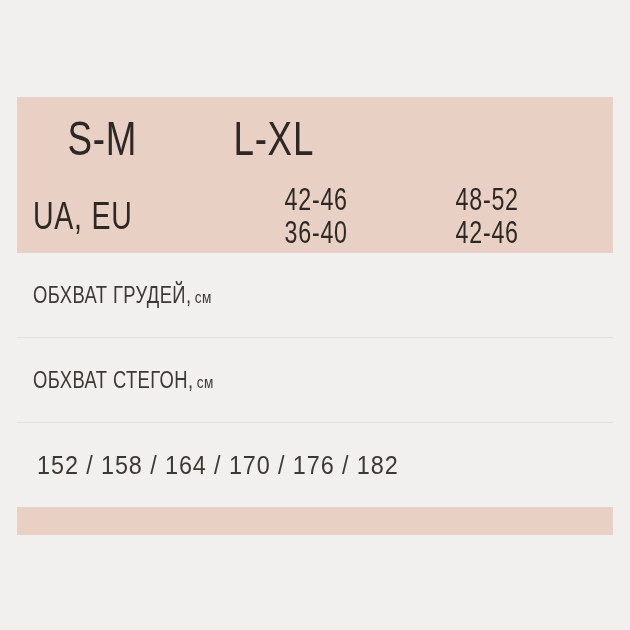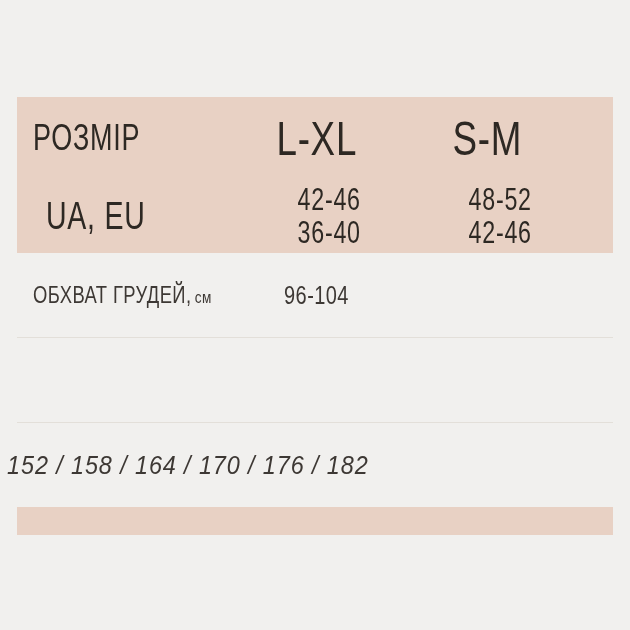--- a/index.html
+++ b/index.html
@@ -24,21 +24,21 @@
   
   .table-header {
     background: #e8d1c4;
     height: 156px;
     display: flex;
     flex-direction: column;
     color: #2d2823;
   }
   .h-row { display: flex; align-items: center; }
   .h-row-1 { height: 76px; padding-top: 6px; box-sizing: border-box; }
-  .h-row-2 { flex: 1; padding-top: 6px; box-sizing: border-box; margin-left: 13px; }
+  .h-row-2 { flex: 1; padding-top: 6px; box-sizing: border-box; }
   .cell-label {
     width: 214px;
     padding-left: 16px;
     box-sizing: border-box;
     flex: 0 0 auto;
   }
   .cell-col {
     width: 171px;
     flex: 0 0 auto;
     display: flex;
@@ -58,61 +58,58 @@
   .hdr-size   { font-size: 36px; letter-spacing: 1px; }
   .hdr-uaeu   { font-size: 38px; letter-spacing: 1px; }
   .hdr-col    { font-size: 49px; letter-spacing: 1px; }
   .hdr-val    { font-size: 31px; line-height: 33px; letter-spacing: 1px; }
   
   .table-body { color: #3d3834; }
   .t-row {
     height: 84px;
     display: flex;
     align-items: center;
+    gap: 44px;
   }
   .t-row .cond { transform: scaleX(0.8); }
   .row-label { font-size: 23px; letter-spacing: 0.5px; }
   .row-label .unit { font-size: 17px; margin-left: 4px; }
   .row-val   { font-size: 25px; letter-spacing: 0.5px; }
   .divider {
     height: 1px;
     background: #e3dfd9;
   }
   .cell-span {
     width: 342px;
     flex: 0 0 auto;
     display: flex;
-    justify-content: center;
+    justify-content: flex-start;
     text-align: center;
-    font-style: italic;
   }
   .row-heights { font-size: 26px; letter-spacing: 1px; }
   .cell-span .cond { transform: scaleX(0.9); }
   
   .footer-strip {
     height: 28px;
     background: #e8d1c4;
   }
 </style>
 </head>
 <body>
 
 <div class="canvas">
   <div class="size-table">
 
     <div class="table-header">
       <div class="h-row h-row-1">
-        <div class="cell-label">
-          <span class="cond hdr-size">РОЗМІР</span>
+        <div class="cell-col">
+          <span class="cond hdr-col">S-M</span>
         </div>
         <div class="cell-col">
           <span class="cond hdr-col">L-XL</span>
-        </div>
-        <div class="cell-col">
-          <span class="cond hdr-col">S-M</span>
         </div>
       </div>
       <div class="h-row h-row-2">
         <div class="cell-label">
           <span class="cond hdr-uaeu">UA, EU</span>
         </div>
         <div class="cell-col">
           <span class="cond hdr-val">42-46</span>
           <span class="cond hdr-val">36-40</span>
         </div>
@@ -122,28 +119,28 @@
         </div>
       </div>
     </div>
 
     <div class="table-body">
 
       <div class="t-row">
         <div class="cell-label">
           <span class="cond row-label"><span>ОБХВАТ ГРУДЕЙ,</span><span class="unit">см</span></span>
         </div>
-        <div class="cell-col">
-          <span class="cond row-val">96-104</span>
-        </div>
       </div>
 
       <div class="divider"></div>
 
       <div class="t-row">
+        <div class="cell-label">
+          <span class="cond row-label"><span>ОБХВАТ СТЕГОН,</span><span class="unit">см</span></span>
+        </div>
       </div>
 
       <div class="divider"></div>
 
       <div class="t-row">
         <div class="cell-span">
           <span class="cond row-heights">152 / 158 / 164 / 170 / 176 / 182</span>
         </div>
       </div>
 

